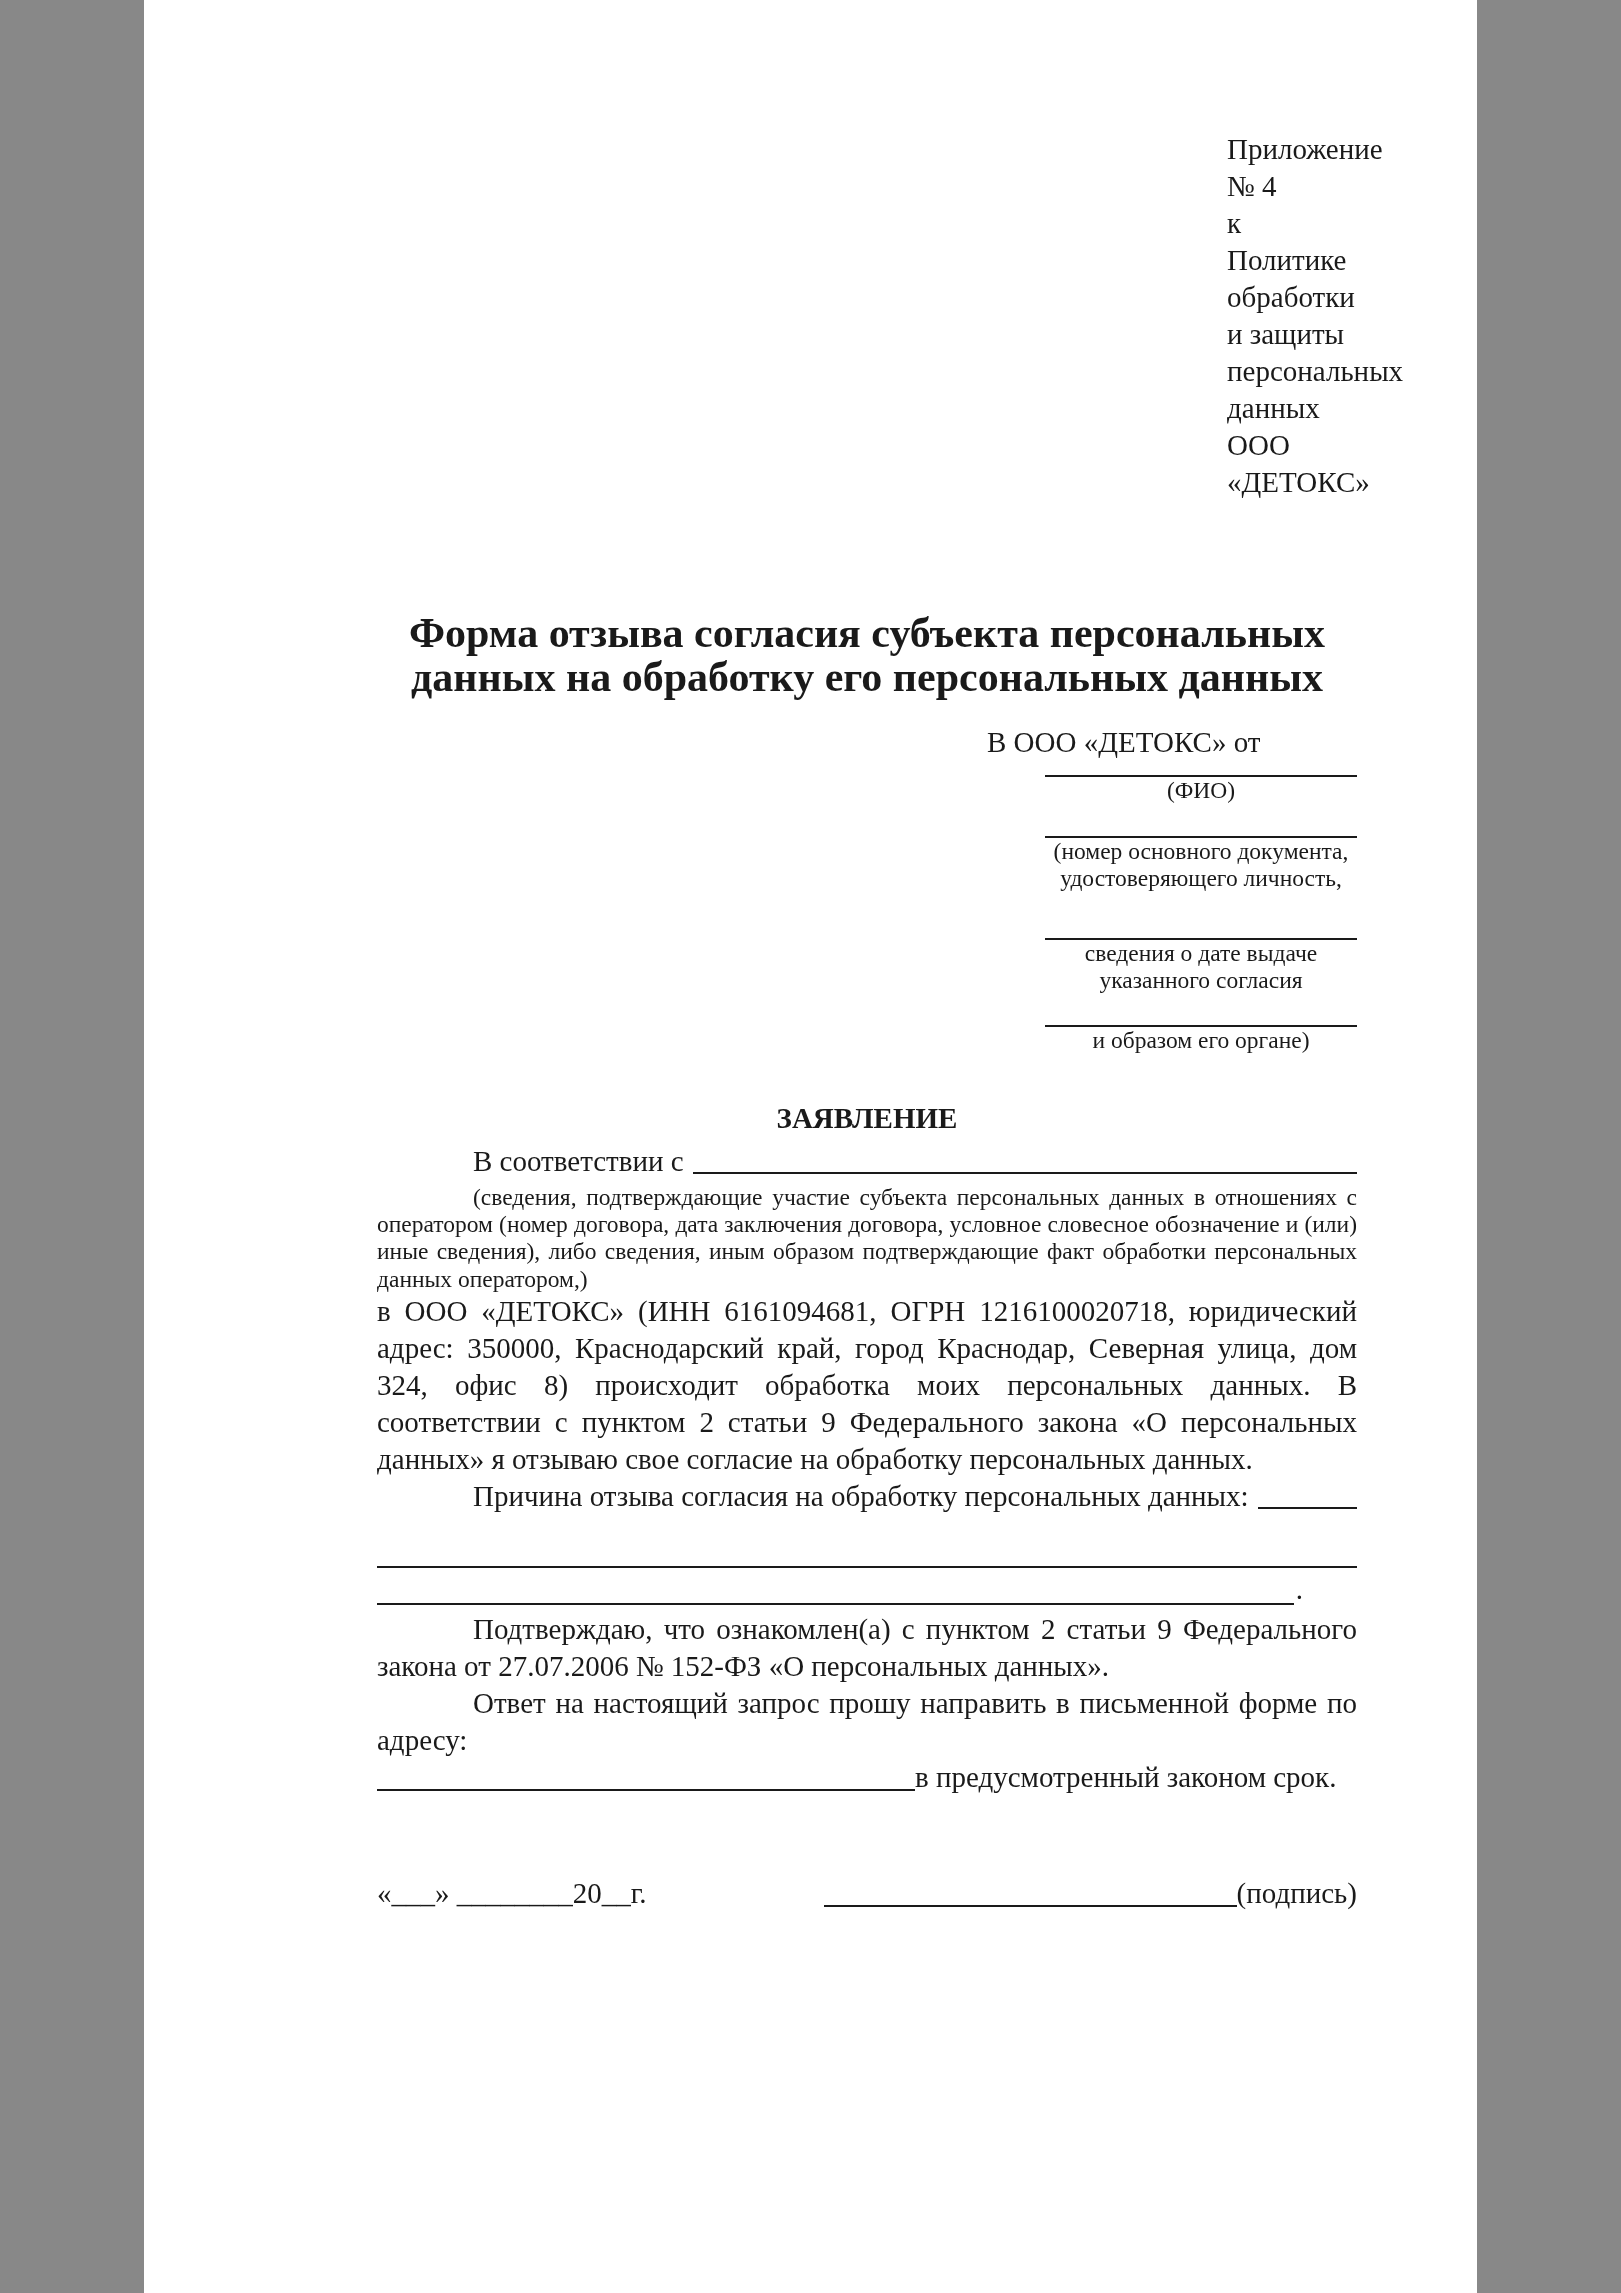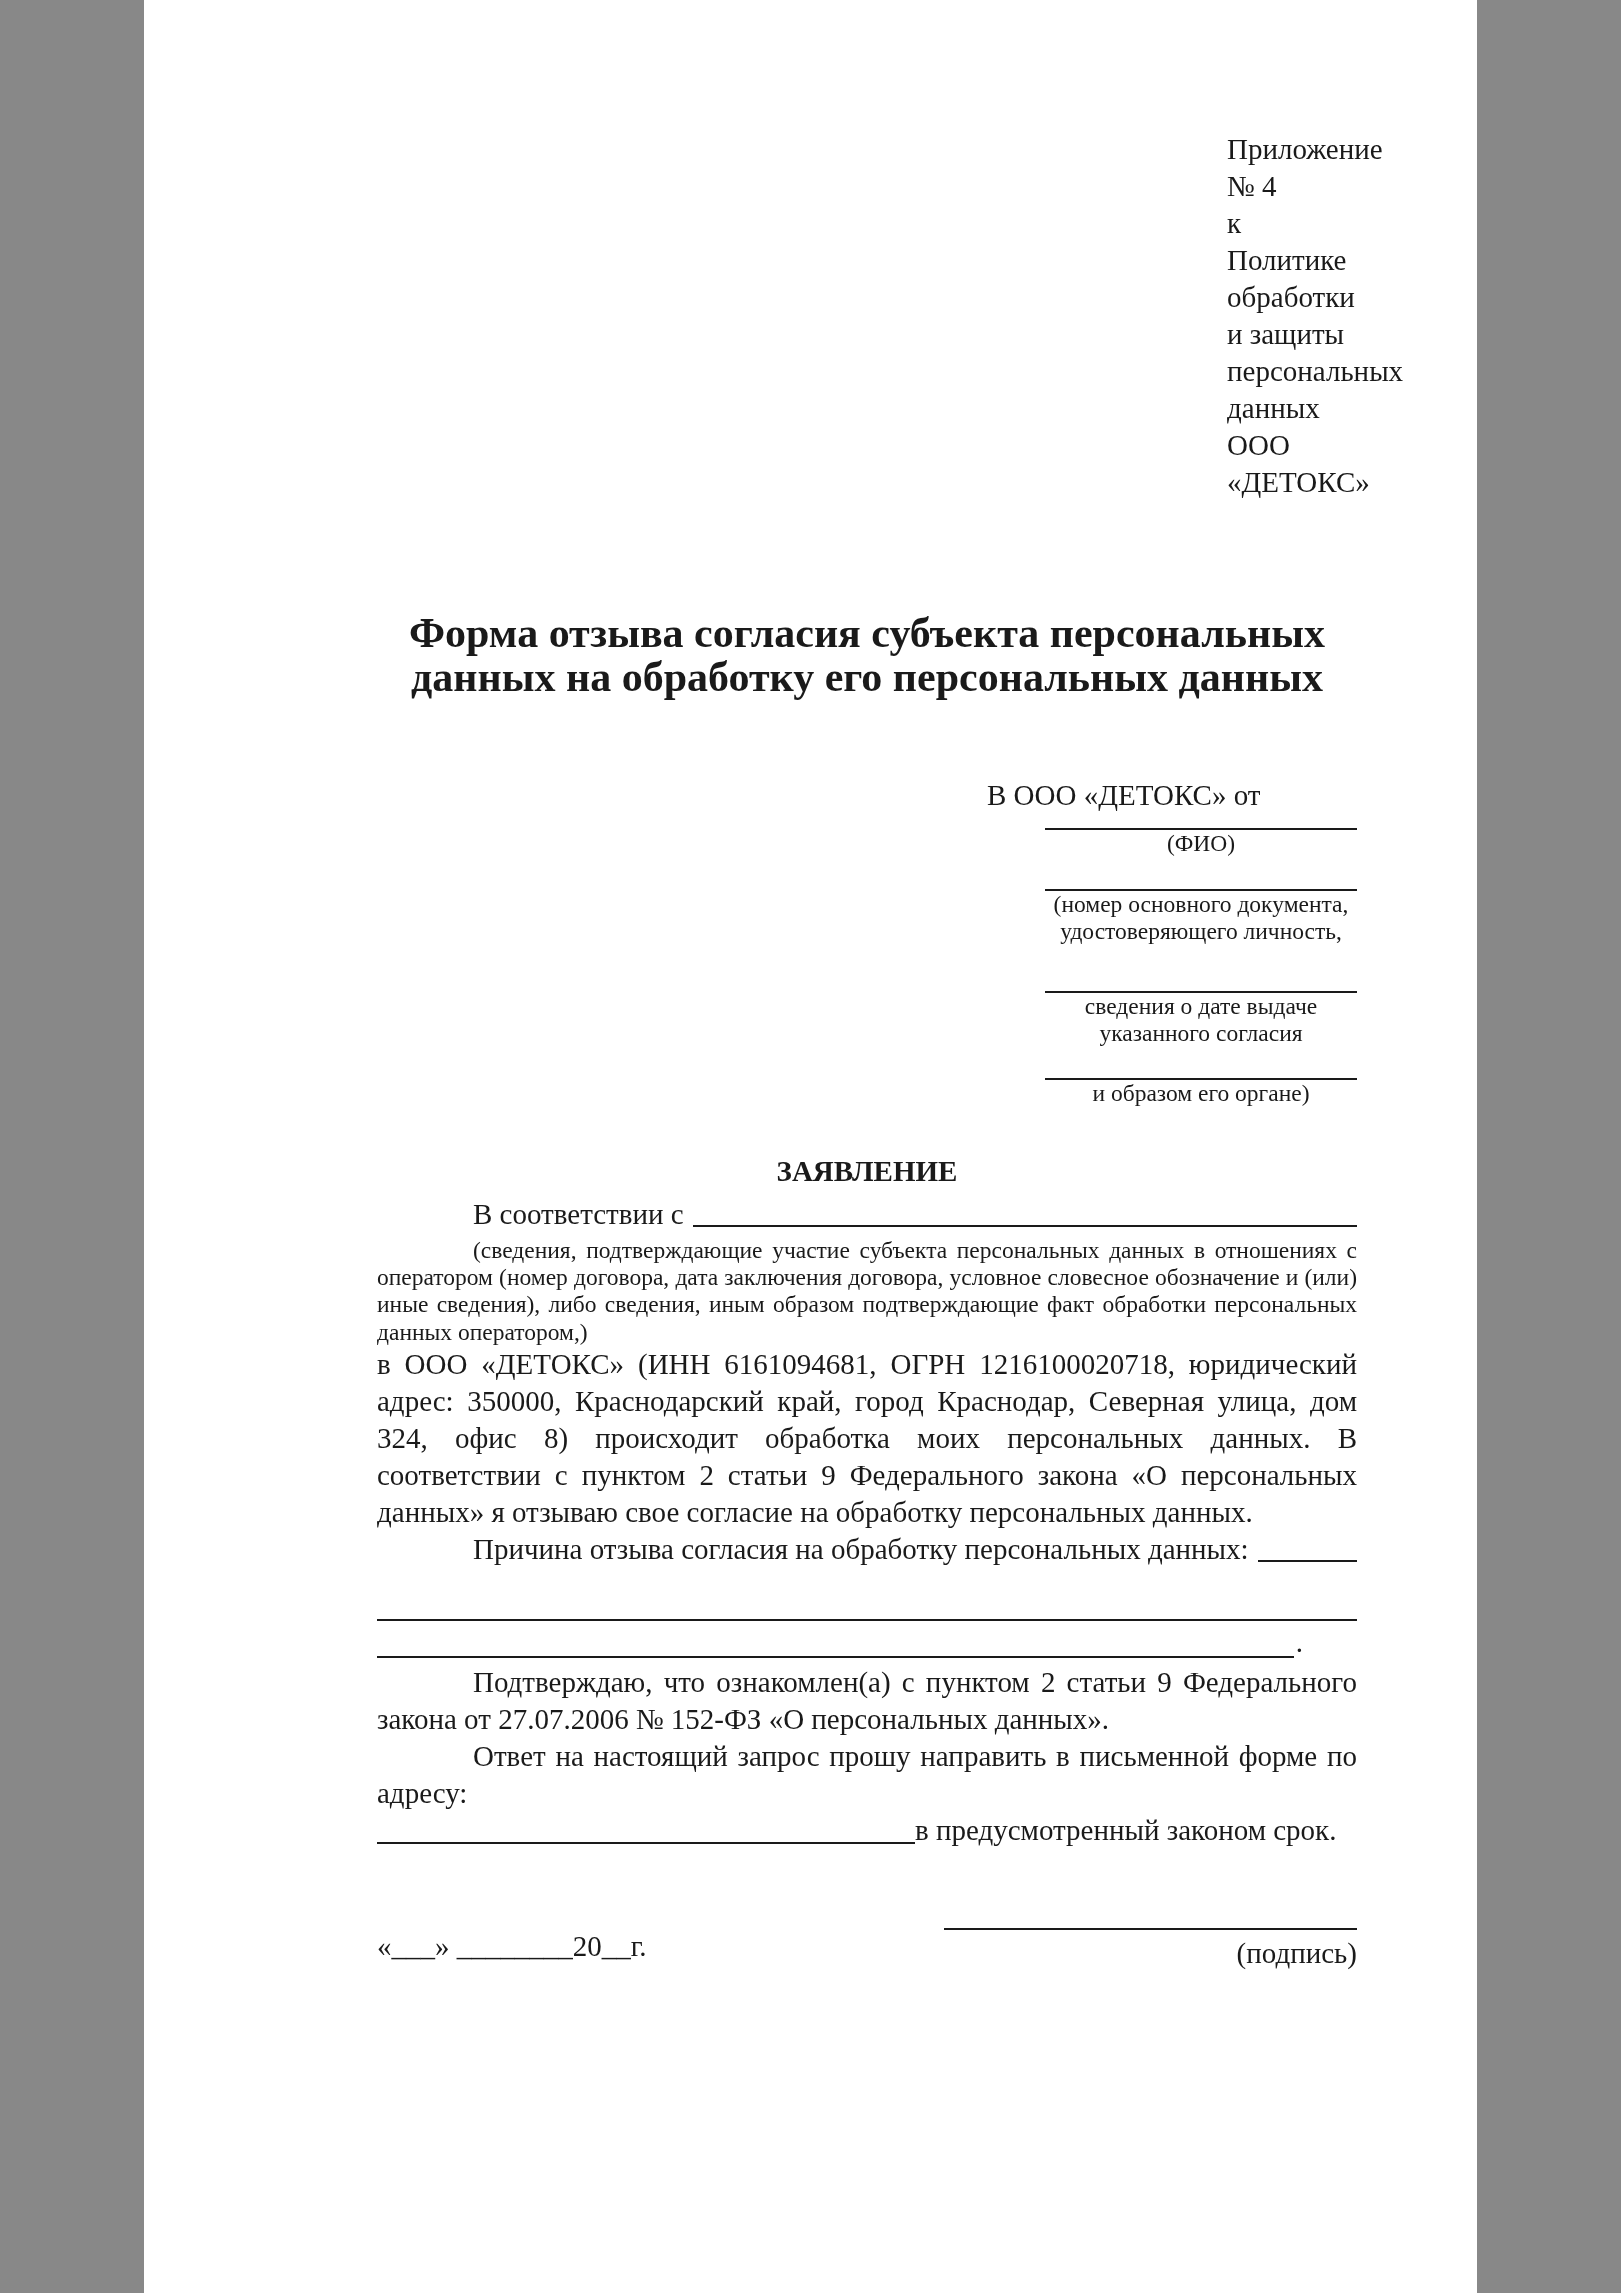--- a/index.html
+++ b/index.html
@@ -14,21 +14,21 @@
     font-size:29px; line-height:37px;
     padding:0 120px 0 233px;
     overflow:hidden;
   }
   .appendix { margin:131px 0 0 850px; }
   .doc-title {
     margin-top:110px;
     font-size:42px; line-height:44px; font-weight:bold;
     text-align:center;
   }
-  .to-line { margin:78px 0 0 610px; }
+  .to-line { margin:25px 0 0 610px; }
   .fill-group { margin-left:668px; }
   .rule { border-bottom:2.9px solid #1a1a1a; }
   .r1 { height:15.7px; }
   .g2 { margin-top:5.9px; }  .r2 { height:28px; }
   .g3 { margin-top:9.8px; } .r3 { height:37px; }
   .g4 { margin-top:2px; }  .r4 { height:31px; }
   .caption { font-size:23.5px; line-height:27.4px; text-align:center; }
   .statement-heading { margin-top:45px; text-align:center;font-weight:bold; }
   .intro-row { display:flex; margin:5.9px 0 0 96px; }
   .intro-row > span:first-child { white-space:nowrap; }
@@ -44,21 +44,21 @@
   .blank-line { height:37px; border-bottom:2.9px solid #1a1a1a; }
   .bl1 { margin-top:15.7px; }
   .blank-row { display:flex; padding-right:54px; }
   .blank-row .blank-line { flex:1 1 auto; }
   .blank-row .period { line-height:43px; padding-left:2px; }
   .confirm { text-align:justify; text-indent:96px; }
   .reply { text-align:justify; text-align-last:justify; text-indent:96px; }
   .reply-row { display:flex; }
   .address-line { width:538px; border-bottom:2.9px solid #1a1a1a; margin-bottom:4.9px; }
   .footer-row { margin-top:79px; display:flex;text-align:right; }
-  .sig-group { margin-left:auto; display:flex;flex-direction:column; }
+  .sig-group { margin-left:auto; display:flex; }
   .sig-rule { width:413px; border-bottom:2.9px solid #1a1a1a; margin-bottom:4.9px; }
 </style>
 </head>
 <body>
 
 <div class="page">
 
   <div class="appendix">
     <div>Приложение № 4</div>
     <div>к Политике обработки и защиты</div>

